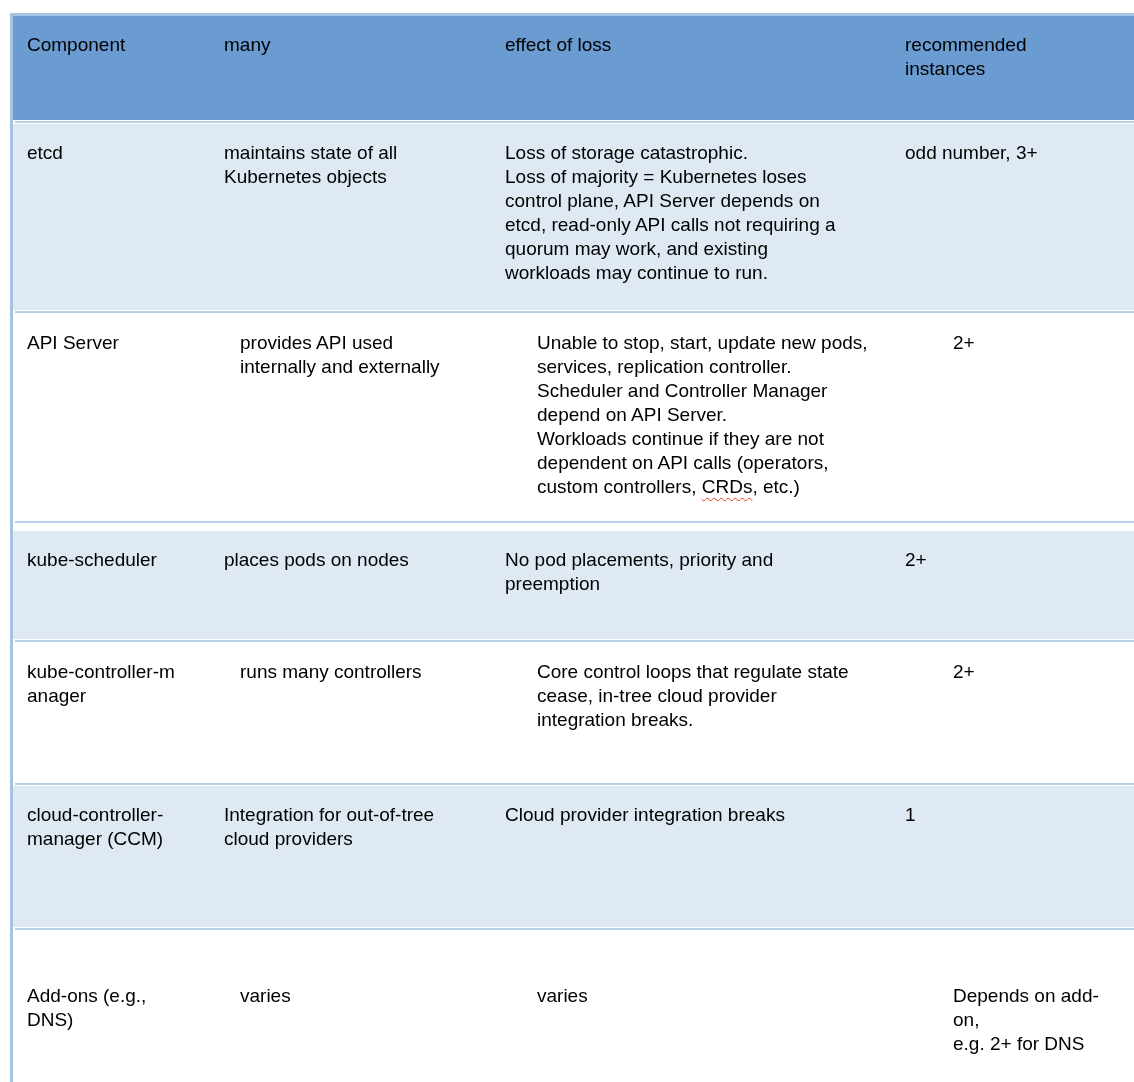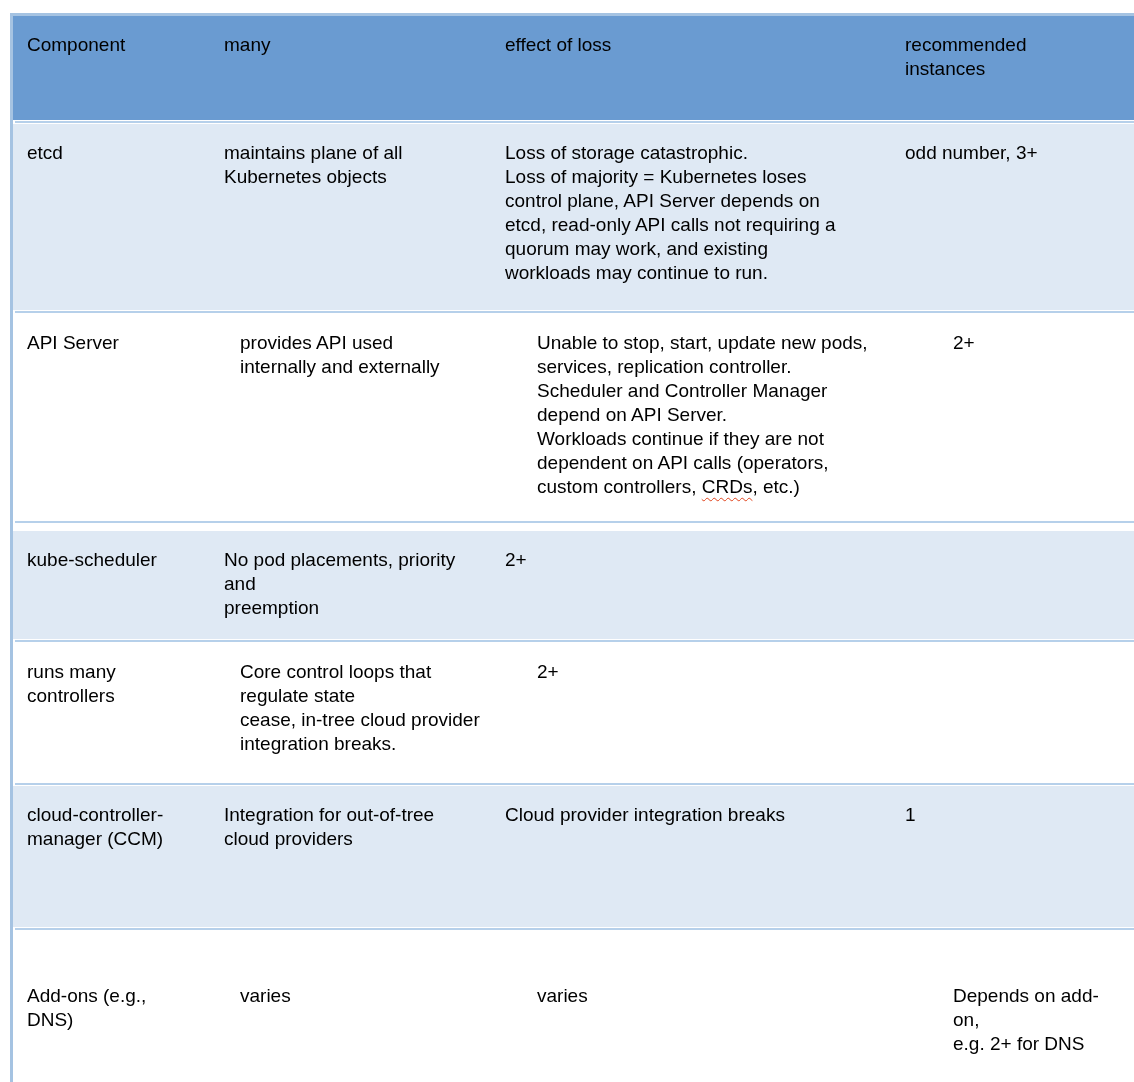--- a/index.html
+++ b/index.html
@@ -60,21 +60,21 @@
     <div class="cell">many</div>
     <div class="cell">effect of loss</div>
     <div class="cell">recommended
 instances</div>
   </div>
 
   <div class="divider"></div>
 
   <div class="row tint r-etcd">
     <div class="cell">etcd</div>
-    <div class="cell">maintains plane of all
+    <div class="cell">maintains state of all
 Kubernetes objects</div>
     <div class="cell">Loss of storage catastrophic.
 Loss of majority = Kubernetes loses
 control plane, API Server depends on
 etcd, read-only API calls not requiring a
 quorum may work, and existing
 workloads may continue to run.</div>
     <div class="cell">odd number, 3+</div>
   </div>
 
@@ -91,28 +91,31 @@
 Workloads continue if they are not
 dependent on API calls (operators,
 custom controllers, </span><span class="misspelled">CRDs</span><span>, etc.)</span></div>
     <div class="cell">2+</div>
   </div>
 
   <div class="divider"></div>
 
   <div class="row tint r-sched">
     <div class="cell">kube-scheduler</div>
+    <div class="cell">places pods on nodes</div>
     <div class="cell">No pod placements, priority and
 preemption</div>
     <div class="cell">2+</div>
   </div>
 
   <div class="divider"></div>
 
   <div class="row plain r-kcm">
+    <div class="cell">kube-controller-m
+anager</div>
     <div class="cell">runs many controllers</div>
     <div class="cell">Core control loops that regulate state
 cease, in-tree cloud provider
 integration breaks.</div>
     <div class="cell">2+</div>
   </div>
 
   <div class="divider"></div>
 
   <div class="row tint r-ccm">

